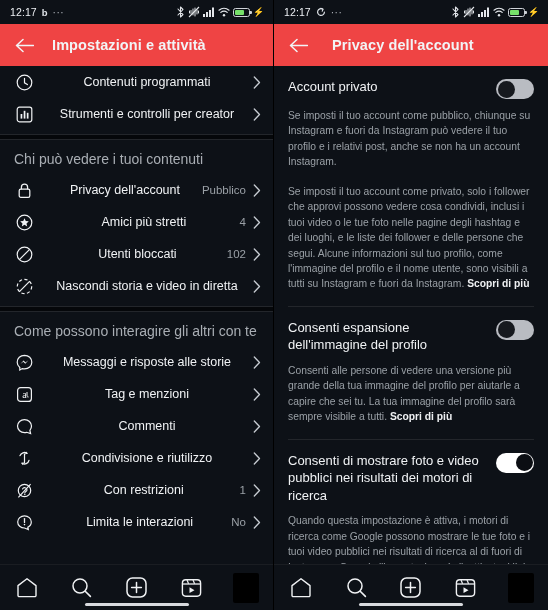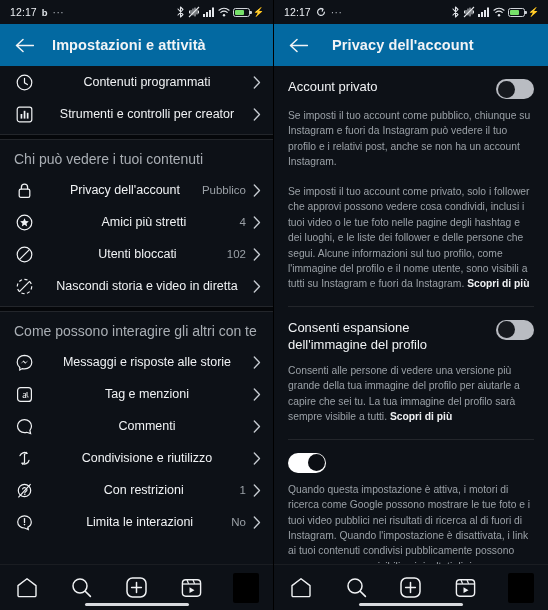--- a/index.html
+++ b/index.html
@@ -46,21 +46,21 @@
     position: absolute; left: 1px; top: 1px; bottom: 1px;
     width: 9px; background: #77e06a; border-radius: 1px; display: block;
   }
   .bolt { font-size: 9px; color: #dfe3e8; margin-left: 1px; }
 
   
   .appbar {
     height: 42px; flex: 0 0 42px;
     display: flex; align-items: center;
     padding: 0 12px;
-    background: #0369a1;
+    background: #ef4444;
   }
   .back-arrow {
     width: 24px; height: 24px; flex: 0 0 24px;
     display: flex; align-items: center; justify-content: center;
     cursor: pointer;
   }
   .appbar-title {
     font-size: 14.5px; font-weight: bold; color: #f2f4f6;
     margin-left: 16px; letter-spacing: .1px;
   }
@@ -541,20 +541,21 @@
         <div class="setting-title">Consenti espansione dell'immagine del profilo</div>
         <div class="toggle off">
             <span class="knob"></span>
           </div>
       </div>
       <div class="desc"><span>Consenti alle persone di vedere una versione più grande della tua immagine del profilo per aiutarle a capire che sei tu. La tua immagine del profilo sarà sempre visibile a tutti. </span><b>Scopri di più</b></div>
 
       <div class="rule"></div>
 
       <div class="setting-row">
+        <div class="setting-title">Consenti di mostrare foto e video pubblici nei risultati dei motori di ricerca</div>
         <div class="toggle on">
             <span class="knob"></span>
           </div>
       </div>
       <div class="desc"><span>Quando questa impostazione è attiva, i motori di ricerca come Google possono mostrare le tue foto e i tuoi video pubblici nei risultati di ricerca al di fuori di Instagram. Quando l'impostazione è disattivata, i link ai tuoi contenuti condivisi pubblicamente possono essere comunque visibili nei risultati di ricerca. </span></div>
 
     </div>
 
     <div class="bottomnav">
       <div class="navitem">

